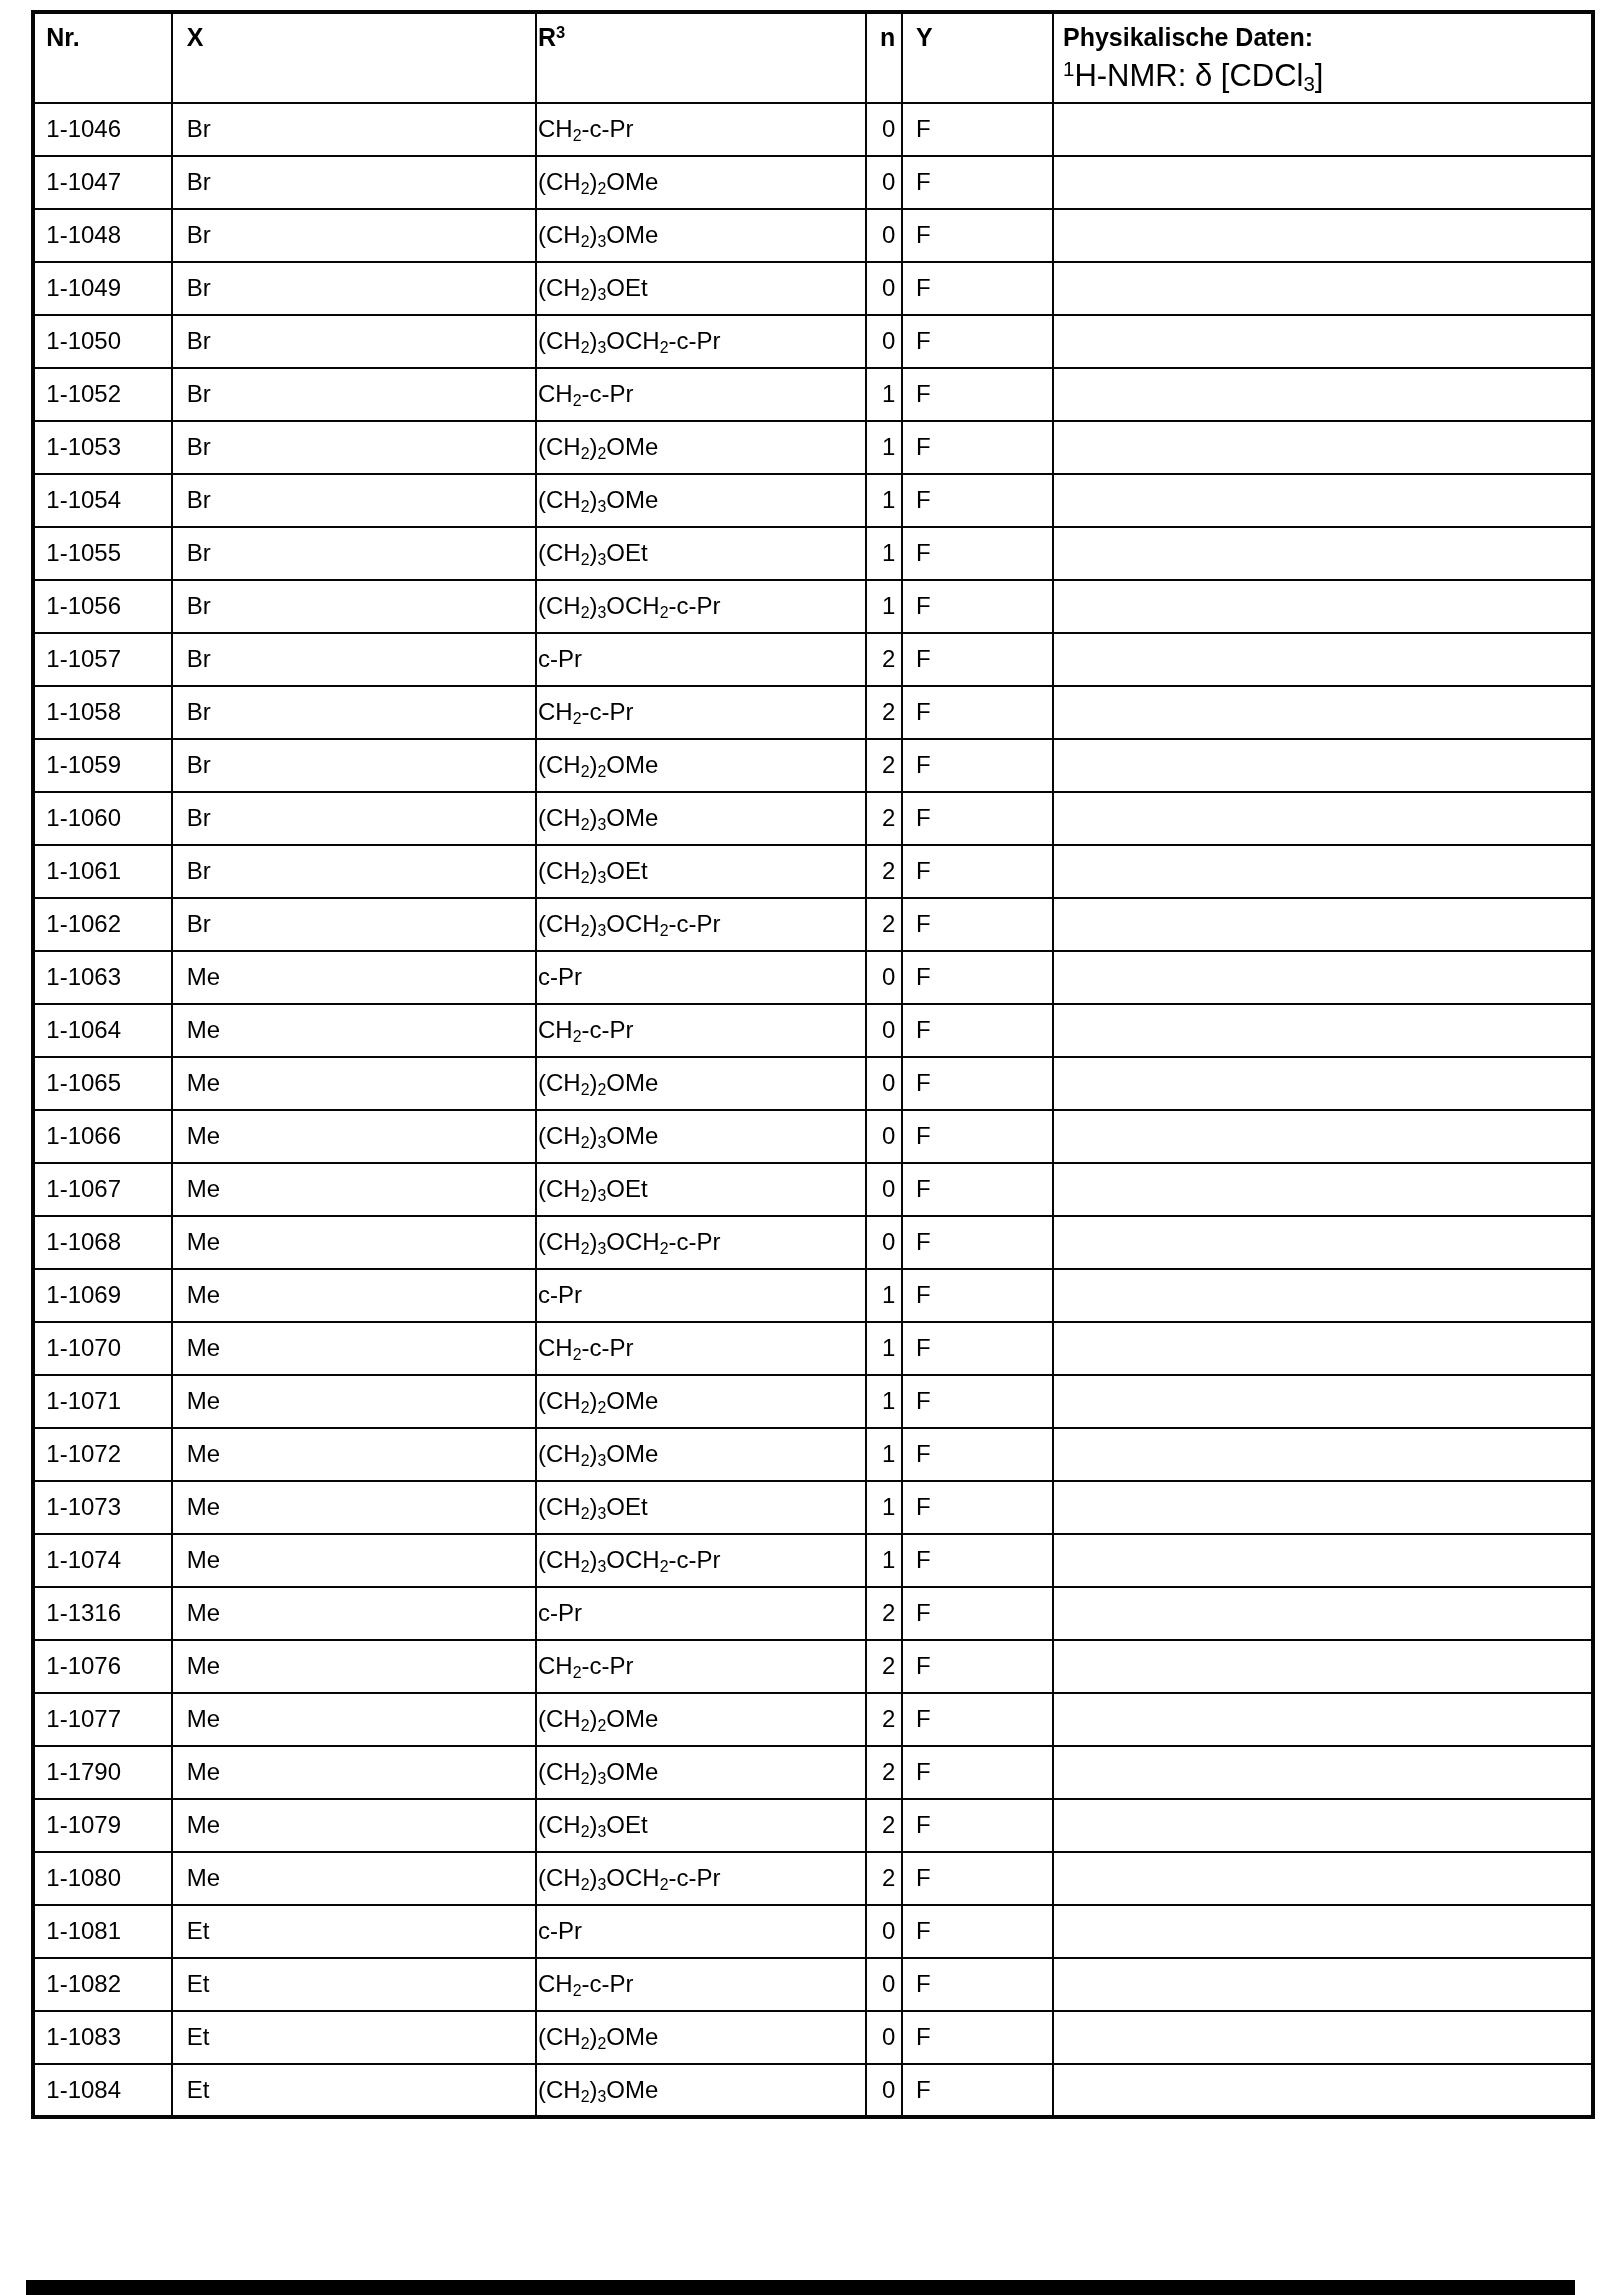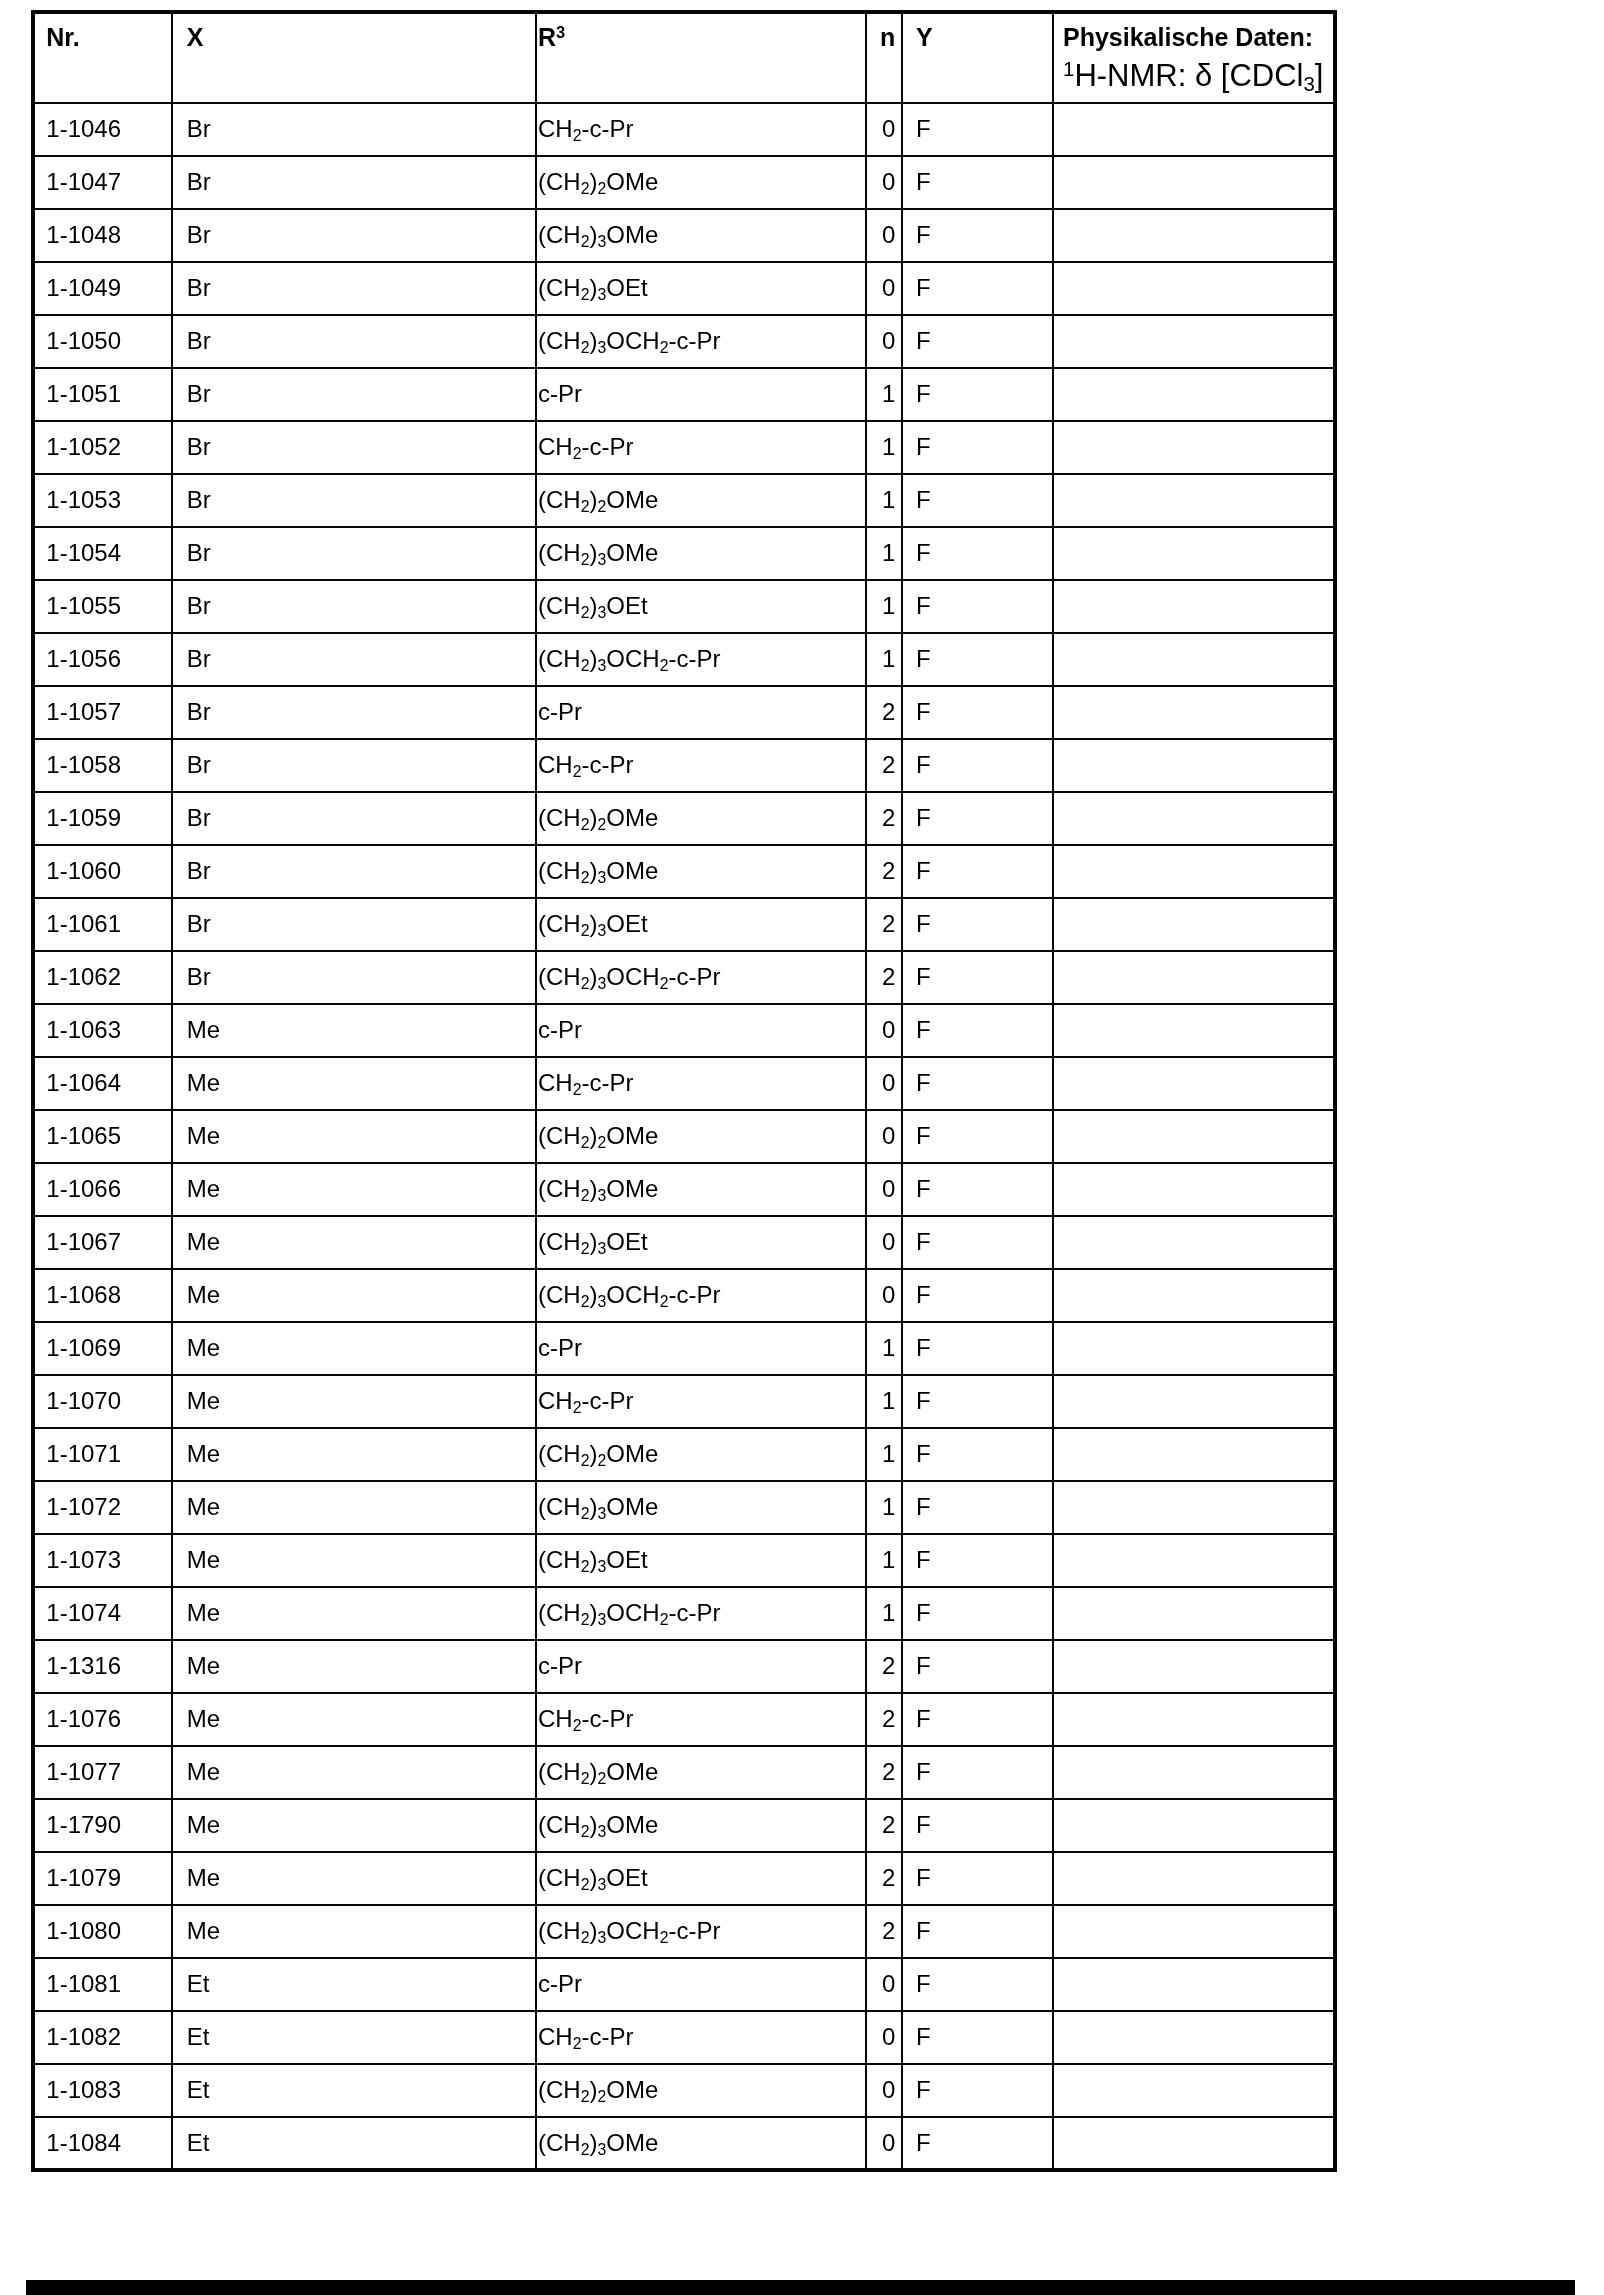--- a/index.html
+++ b/index.html
@@ -16,21 +16,21 @@
   }
   .page {
     position: absolute;
     inset: 0;
     background: #ffffff;
   }
   table.data-table {
     position: absolute;
     left: 31px;
     top: 9.7px;
-    width: 1306px;
+    width: 1564px;
     border-collapse: collapse;
     table-layout: fixed;
     background: #ffffff;
     border: 4.9px solid #060606;
   }
   th, td {
     border: 2.4px solid #060606;
     overflow: hidden;
     white-space: nowrap;
   }
@@ -136,28 +136,20 @@
         </tr>
         <tr>
           <td class="col-nr">1-1050</td>
           <td class="col-x">Br</td>
           <td class="col-r3">(CH<sub>2</sub>)<sub>3</sub>OCH<sub>2</sub>-c-Pr</td>
           <td class="col-n">0</td>
           <td class="col-y">F</td>
           <td class="col-phys"></td>
         </tr>
         <tr>
-          <td class="col-nr">1-1051</td>
-          <td class="col-x">Br</td>
-          <td class="col-r3">c-Pr</td>
-          <td class="col-n">1</td>
-          <td class="col-y">F</td>
-          <td class="col-phys"></td>
-        </tr>
-        <tr>
           <td class="col-nr">1-1052</td>
           <td class="col-x">Br</td>
           <td class="col-r3">CH<sub>2</sub>-c-Pr</td>
           <td class="col-n">1</td>
           <td class="col-y">F</td>
           <td class="col-phys"></td>
         </tr>
         <tr>
           <td class="col-nr">1-1053</td>
           <td class="col-x">Br</td>

